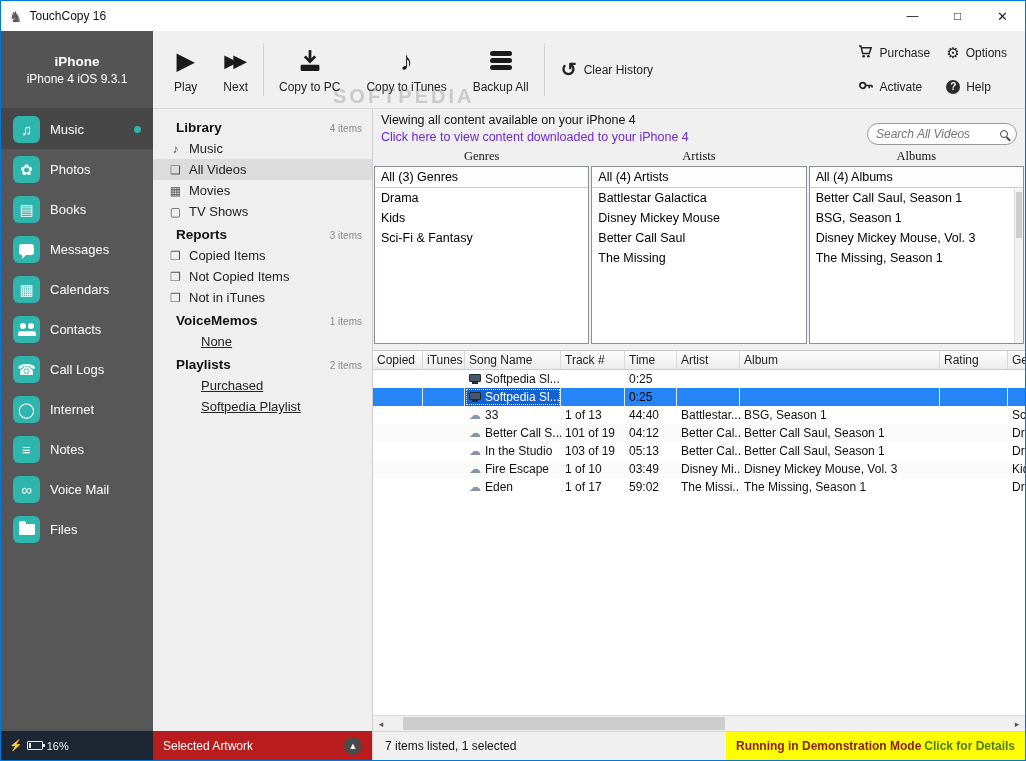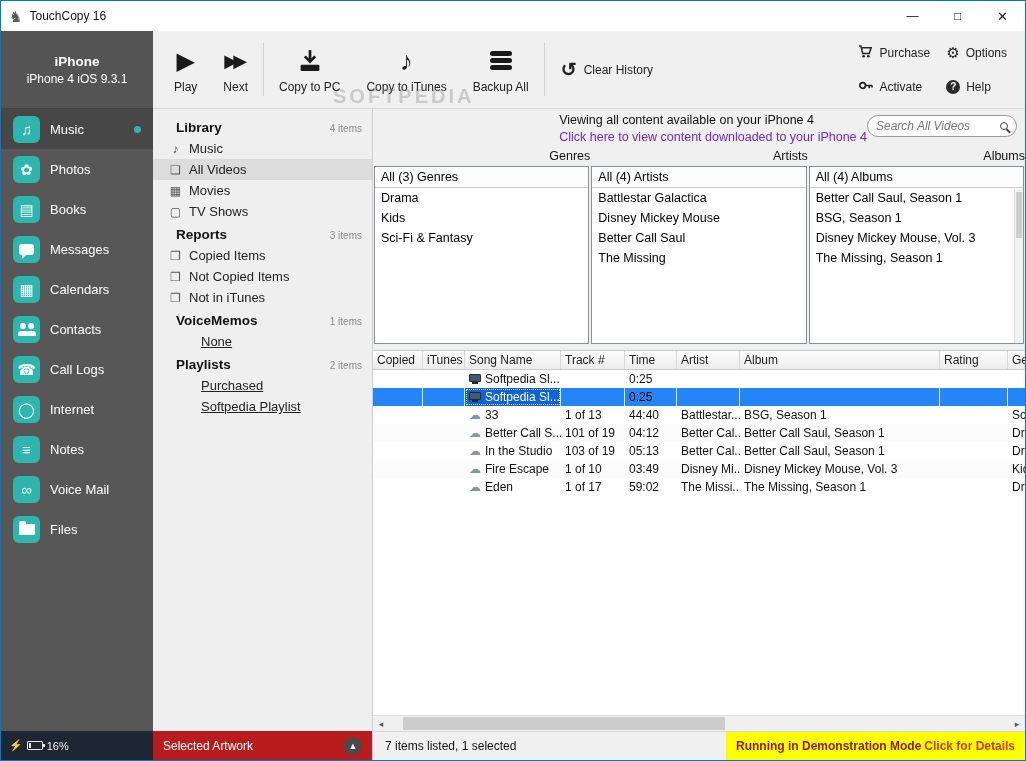--- a/index.html
+++ b/index.html
@@ -94,35 +94,35 @@
   .lib-item.noicon { padding-left:48px;text-decoration:underline; }
   .lib-item.selected { background:#dcdcdc; }
   .lib-ico { width:13px; flex:0 0 13px; color:#555; font-size:12px; text-align:center; line-height:1; }
   .lib-footer { height:29px; flex:0 0 29px; background:#b91c1c; color:#fff; font-size:12px;
                 display:flex; align-items:center; padding:0 10px; }
   .up-circle { margin-left:auto; width:18px; height:18px; border-radius:50%; background:#4a4a4a;
                color:#fff; font-size:9px; display:flex; align-items:center; justify-content:center; }
 
   
   .main { flex:1; display:flex; flex-direction:column; min-width:0; background:#f0f0f0; }
-  .main-header { height:38px; flex:0 0 38px; display:flex; justify-content:flex-end;
+  .main-header { height:38px; flex:0 0 38px; display:flex; justify-content:space-between;
                  padding:3px 8px 0 8px; }
   .viewing { font-size:12.5px; color:#111; line-height:17px; }
   .dl-link { font-size:12.5px; color:#6d28d9; line-height:16px; cursor:pointer; }
-  .search-pill { width:150px; height:22px; margin-top:3px; border:1px solid #9a9a9a; border-radius:11px;
+  .search-pill { width:150px; height:22px; margin-top:11px; border:1px solid #9a9a9a; border-radius:11px;
                  background:#fff; display:flex; align-items:center; padding:0 8px; gap:4px; }
   .search-pill input { border:none; outline:none; flex:1; min-width:0; font-style:italic;
                        font-size:12px; color:#333; background:transparent;
                        font-family:"Liberation Sans", sans-serif; }
   .mag { width:8px; height:8px; border:1.5px solid #444; border-radius:50%; position:relative; flex:0 0 auto; }
   .mag::after { content:""; position:absolute; width:5px; height:1.5px; background:#444;
                 bottom:-2px; right:-4px; transform:rotate(45deg); }
 
   .pane-headers { height:19px; flex:0 0 19px; display:flex; font-size:12.5px; color:#111; }
-  .pane-headers span { flex:1; text-align:right; line-height:18px; }
+  .pane-headers span { flex:1; text-align:center; line-height:18px;font-family:Liberation Serif, serif; }
   .panes { height:178px; flex:0 0 178px; display:flex; gap:2px; padding:0 1px; }
   .pane { flex:1; background:#fff; border:1px solid #8a8f98; display:flex; flex-direction:column;
           overflow:hidden; font-size:12.5px; position:relative; }
   .pane-all { padding:3px 6px; border-bottom:1px solid #c9c9c9; background:#fdfdfd; cursor:default; }
   .pane-item { padding:3px 6px; cursor:default; }
   .vscroll { position:absolute; right:0; top:22px; bottom:0; width:9px; background:#f2f2f2;
              border-left:1px solid #e0e0e0; }
   .vthumb { position:absolute; top:3px; left:1px; right:1px; height:46px; background:#cdcdcd; }
 
   
@@ -154,21 +154,21 @@
   .hs-track { flex:1; position:relative; }
   .hs-thumb { position:absolute; left:14px; width:52%; top:1px; bottom:1px; background:#cdcdcd; }
 
   
   .statusbar { height:29px; flex:0 0 29px; background:#f0f0f0; border-top:1px solid #d5d5d5;
                display:flex; align-items:stretch; font-size:12px; color:#111; }
   .status-text { display:flex; align-items:center; padding:0 12px; }
   .demo { margin-left:auto; width:299px; background:#ffff00; display:flex; align-items:center;
           justify-content:space-between; padding:0 10px; cursor:pointer; }
   .demo-mode { font-weight:bold; color:#8b1a1a; font-size:12px; }
-  .demo-details { font-weight:bold; color:#c2410c; font-size:12px; }
+  .demo-details { font-weight:bold; color:#4d7c0f; font-size:12px; }
 </style>
 </head>
 <body>
 
 <div class="window">
 
   <div class="titlebar">
     <span class="app-icon">♞</span>
     <span>TouchCopy 16</span>
     <div class="win-controls">

